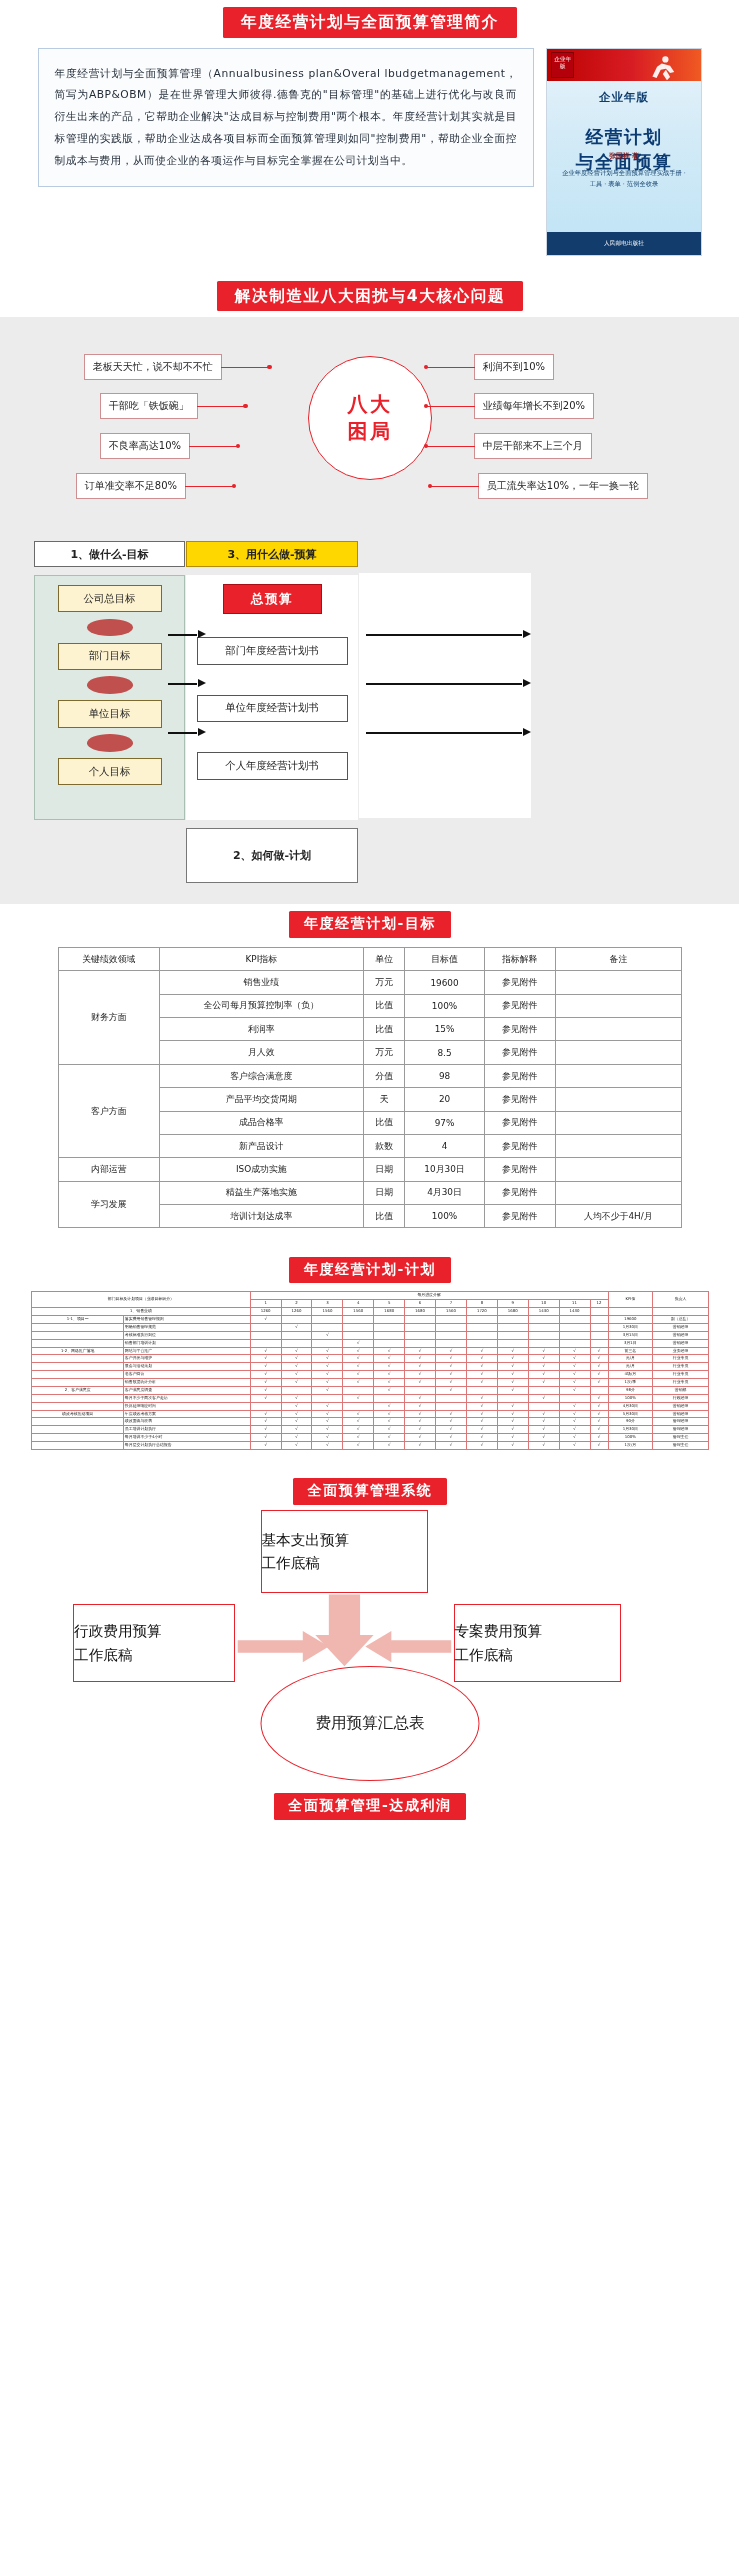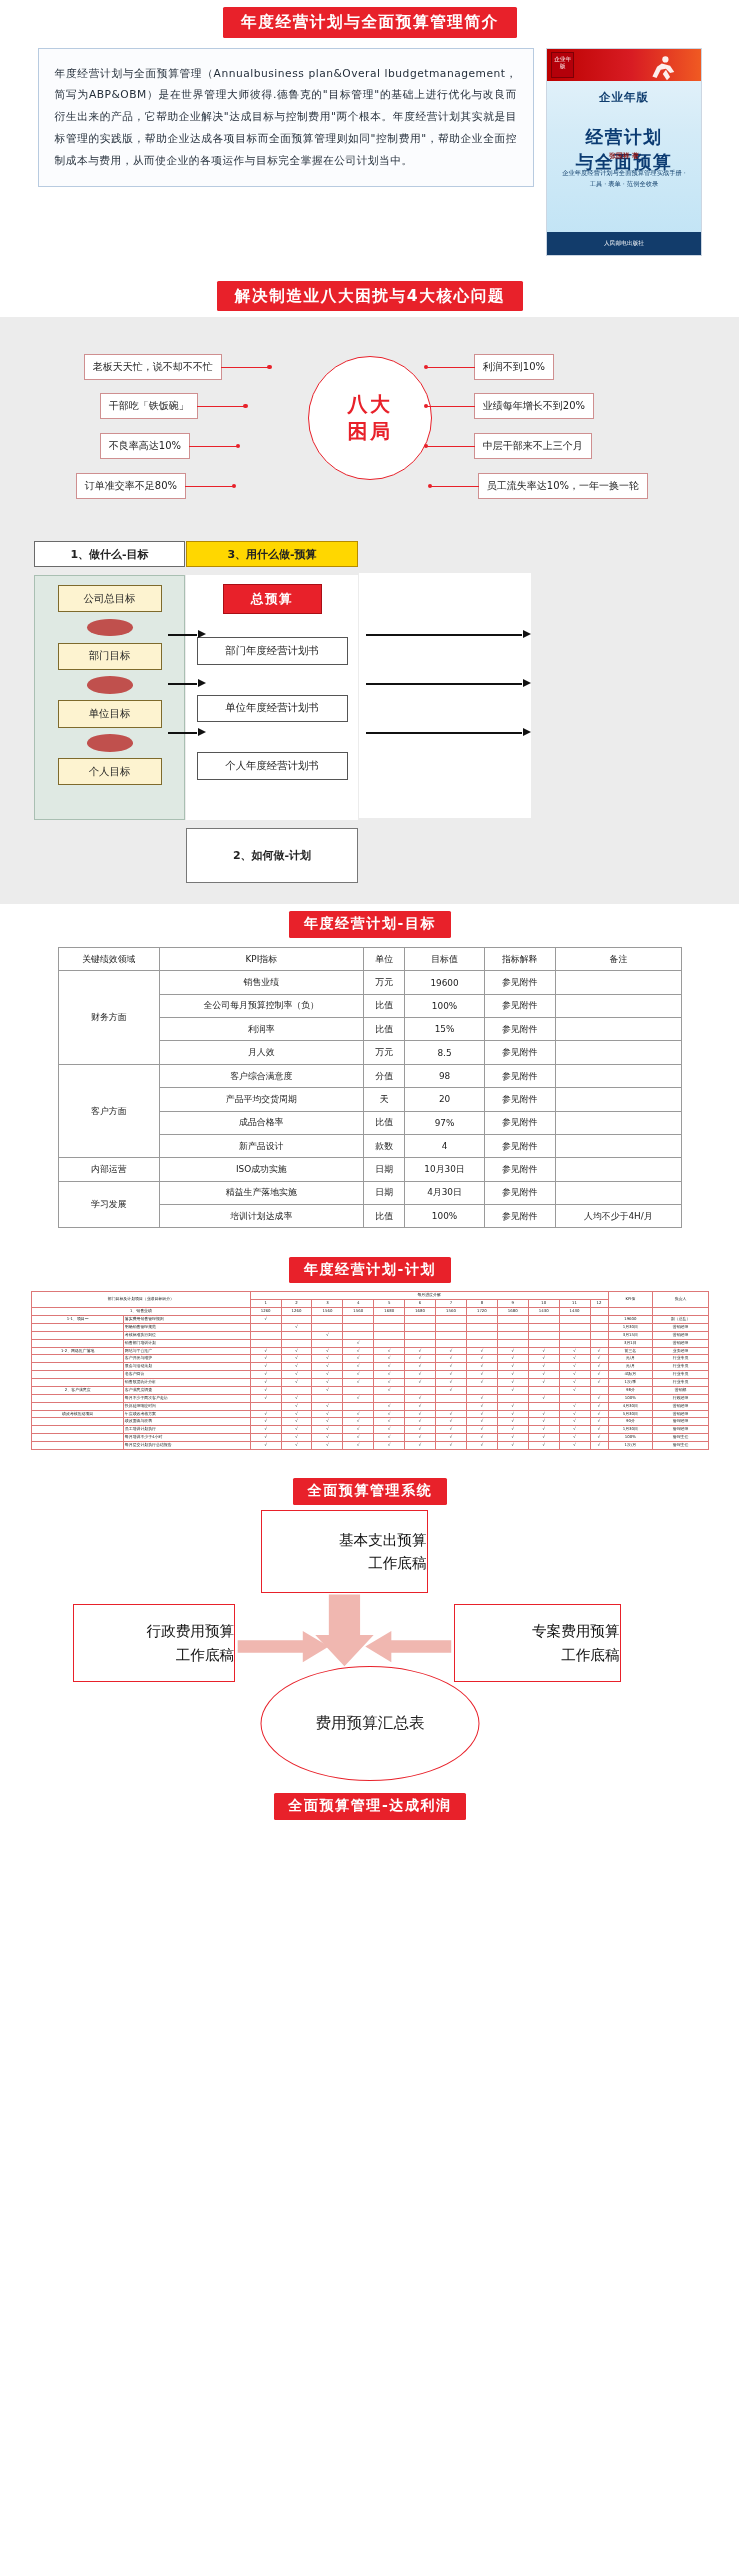--- a/index.html
+++ b/index.html
@@ -184,21 +184,21 @@
   table.matrix th, table.matrix td {
     border:0.5px solid #d77; padding: 1px 0.5px; text-align:center; line-height:1.25;
   }
   table.matrix th { background:#fff; font-weight: normal; }
   table.matrix td.chk { color:#111; }
 
   
   .budget { position:relative; width: 625px; height: 271px; margin: 0 auto 5.2px auto; }
   .bbox {
     position:absolute; border:1px solid #e8212a; background:#fff;
-    display:flex; align-items:flex-end; justify-content:center; text-align:center;
+    display:flex; align-items:flex-start; justify-content:center; text-align:center;
     font-size: 14.6px; line-height:1.6; color:#111;
   }
   .bcircle {
     position:absolute; left:50%; transform:translateX(-50%); bottom:0;
     width: 219px; height: 115px; border-radius:50%; border:1px solid #e8212a;
     background:#fff; display:flex; align-items:center; justify-content:center;
     font-size: 15.6px;
   }
   .fat-arrow { position:absolute; }
 

